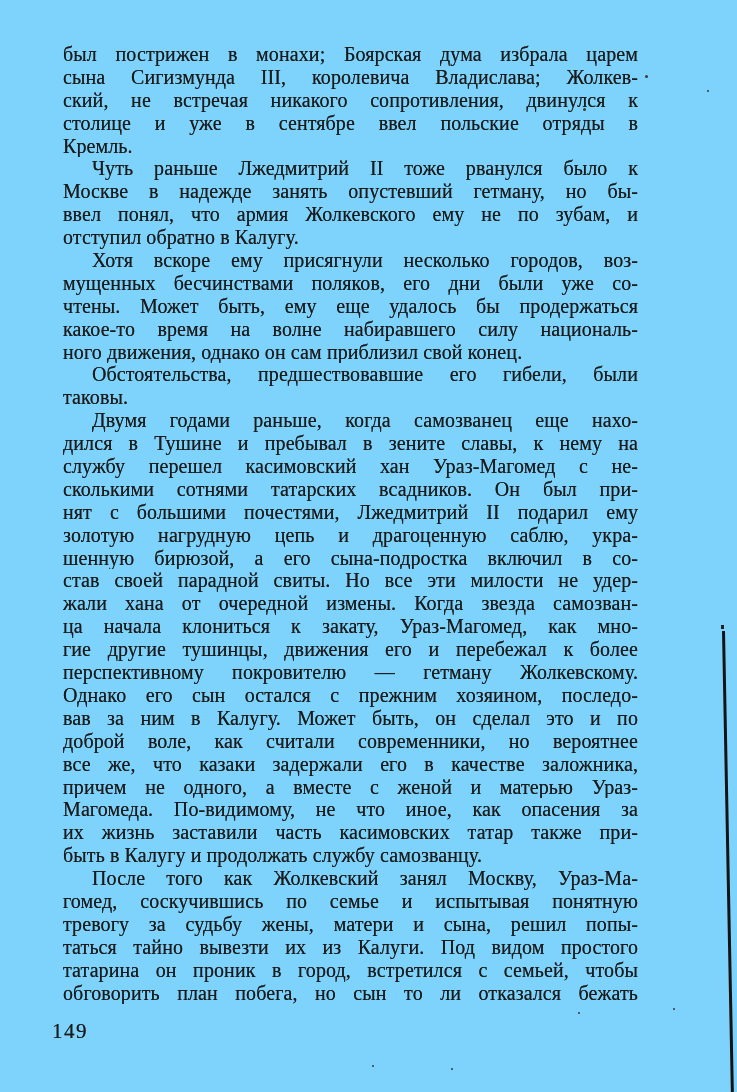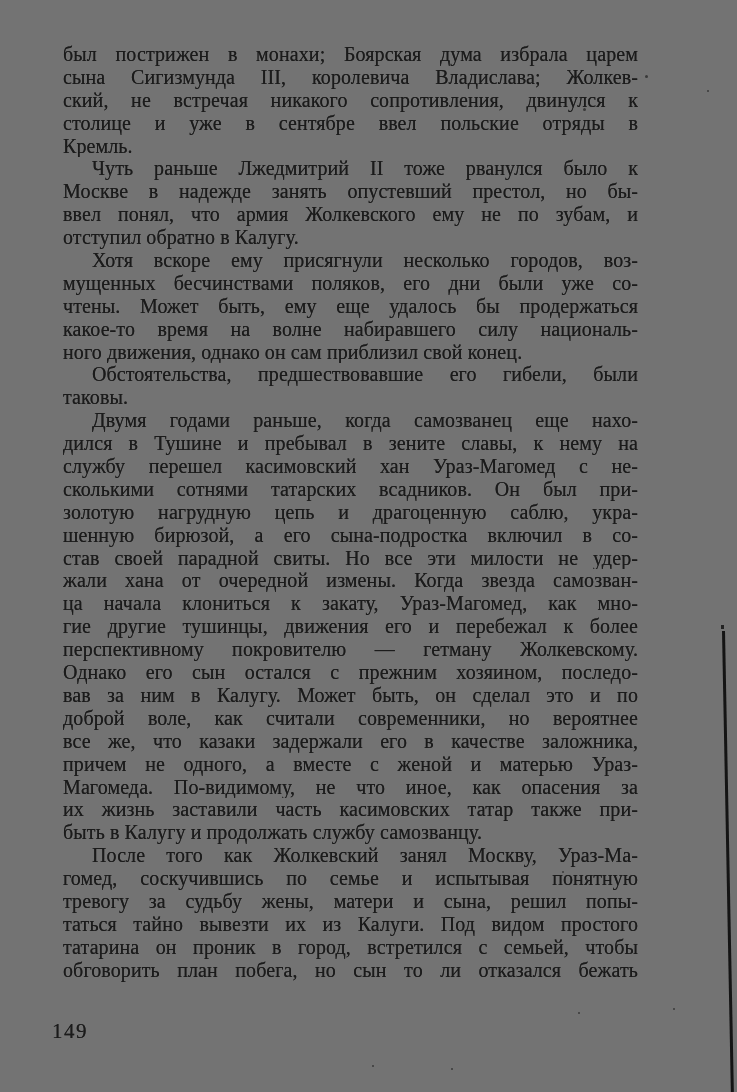--- a/index.html
+++ b/index.html
@@ -4,21 +4,21 @@
 <style>
   html, body {
     margin: 0;
     padding: 0;
     background: #e8e8e8;
   }
   .page {
     position: relative;
     width: 737px;
     height: 1092px;
-    background: #737373;
+    background: #7dd3fc;
     overflow: hidden;
     font-family: "Liberation Serif", "DejaVu Serif", serif;
     color: #1b1b1b;
   }
   .textblock {
     position: absolute;
     left: 63px;
     top: 43px;
     width: 575px;
   }
@@ -78,34 +78,35 @@
 
 <div class="page">
 
   <div class="textblock" id="textblock">
       <div class="line">был пострижен в монахи; Боярская дума избрала царем</div>
       <div class="line">сына Сигизмунда III, королевича Владислава; Жолкев-</div>
       <div class="line">ский, не встречая никакого сопротивления, двинулся к</div>
       <div class="line">столице и уже в сентябре ввел польские отряды в</div>
       <div class="line final">Кремль.</div>
       <div class="line indent">Чуть раньше Лжедмитрий II тоже рванулся было к</div>
-      <div class="line">Москве в надежде занять опустевший престол, но бы-</div>
+      <div class="line">Москве в надежде занять опустевший гетману, но бы-</div>
       <div class="line">ввел понял, что армия Жолкевского ему не по зубам, и</div>
       <div class="line final">отступил обратно в Калугу.</div>
       <div class="line indent">Хотя вскоре ему присягнули несколько городов, воз-</div>
       <div class="line">мущенных бесчинствами поляков, его дни были уже со-</div>
       <div class="line">чтены. Может быть, ему еще удалось бы продержаться</div>
       <div class="line">какое-то время на волне набиравшего силу националь-</div>
       <div class="line final">ного движения, однако он сам приблизил свой конец.</div>
       <div class="line indent">Обстоятельства, предшествовавшие его гибели, были</div>
       <div class="line final">таковы.</div>
       <div class="line indent">Двумя годами раньше, когда самозванец еще нахо-</div>
       <div class="line">дился в Тушине и пребывал в зените славы, к нему на</div>
       <div class="line">службу перешел касимовский хан Ураз-Магомед с не-</div>
       <div class="line">сколькими сотнями татарских всадников. Он был при-</div>
+      <div class="line">нят с большими почестями, Лжедмитрий II подарил ему</div>
       <div class="line">золотую нагрудную цепь и драгоценную саблю, укра-</div>
       <div class="line">шенную бирюзой, а его сына-подростка включил в со-</div>
       <div class="line">став своей парадной свиты. Но все эти милости не удер-</div>
       <div class="line">жали хана от очередной измены. Когда звезда самозван-</div>
       <div class="line">ца начала клониться к закату, Ураз-Магомед, как мно-</div>
       <div class="line">гие другие тушинцы, движения его и перебежал к более</div>
       <div class="line">перспективному покровителю — гетману Жолкевскому.</div>
       <div class="line">Однако его сын остался с прежним хозяином, последо-</div>
       <div class="line">вав за ним в Калугу. Может быть, он сделал это и по</div>
       <div class="line">доброй воле, как считали современники, но вероятнее</div>

